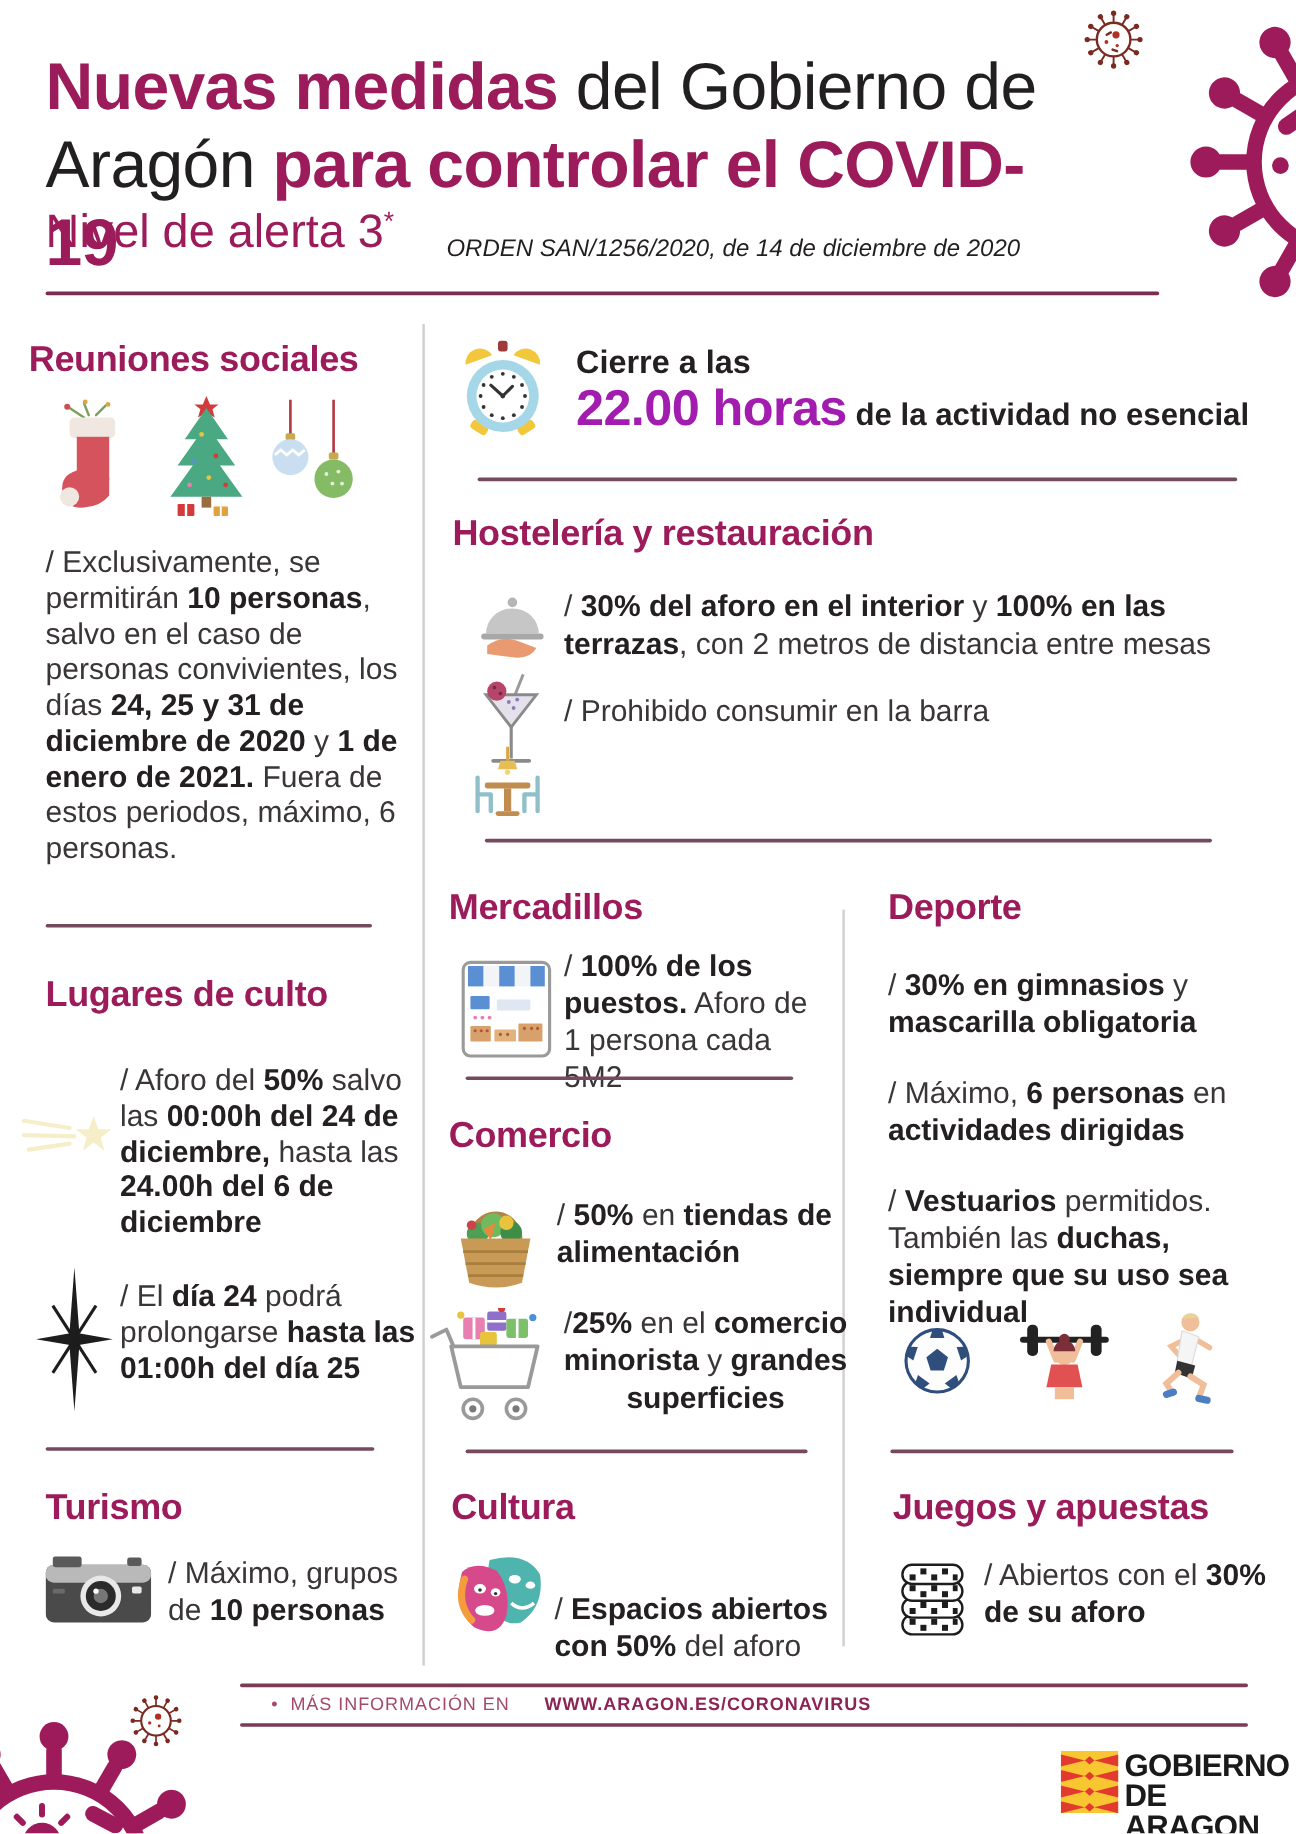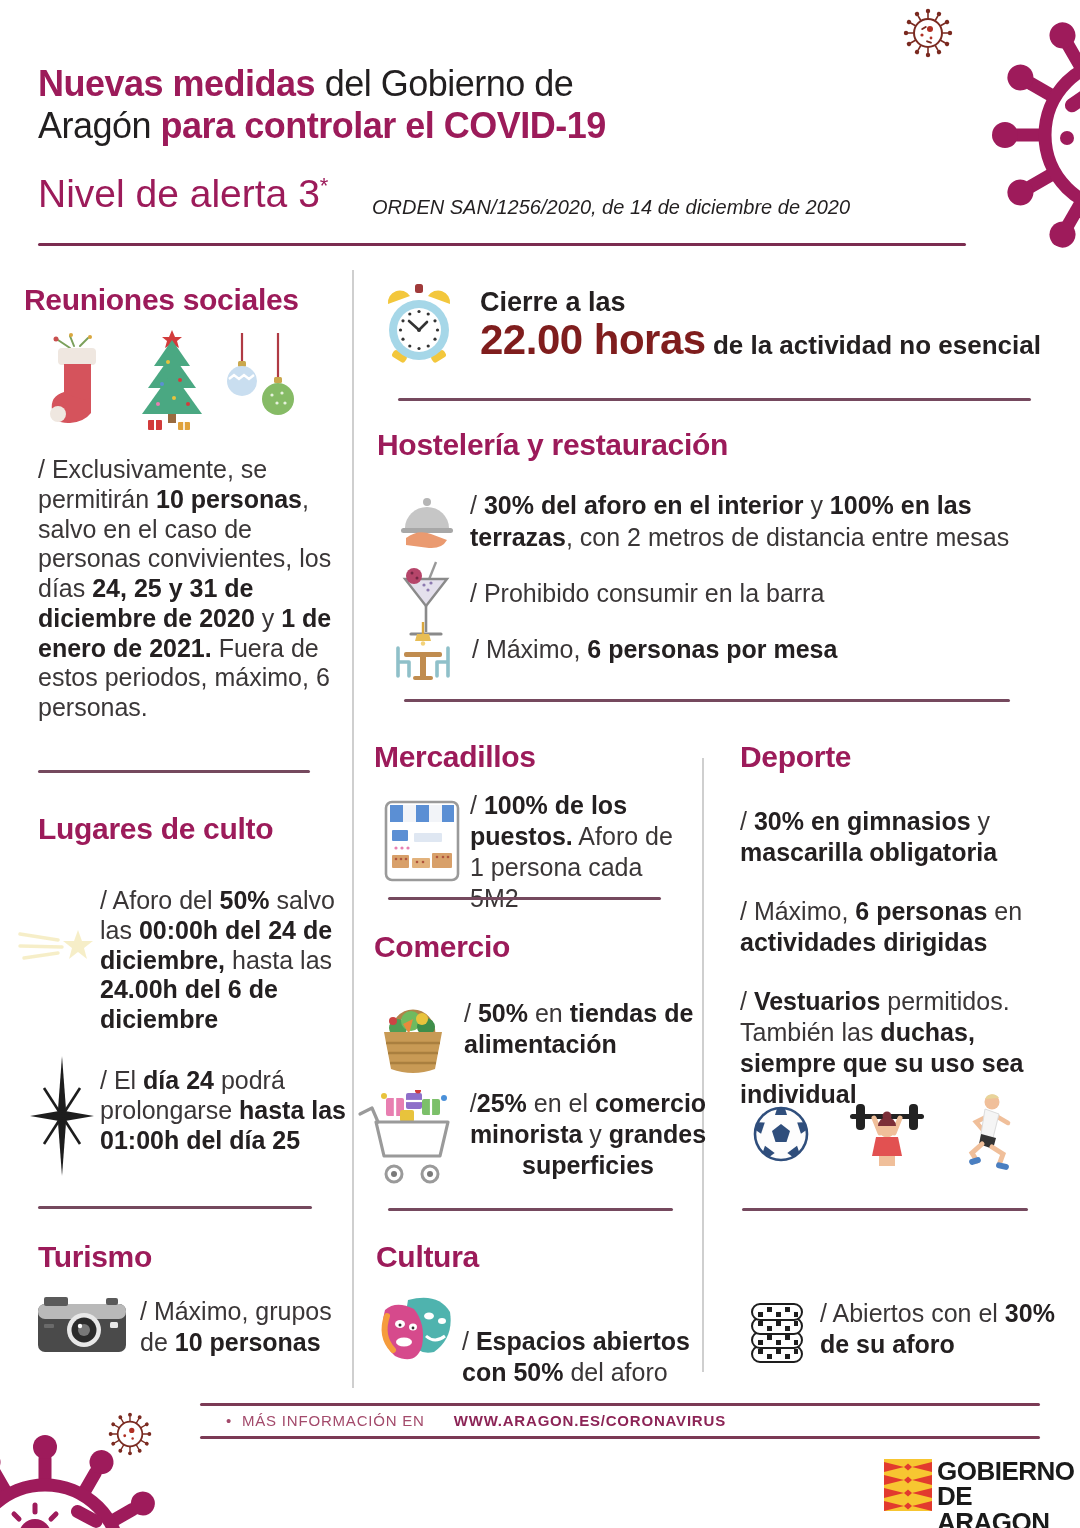--- a/index.html
+++ b/index.html
@@ -2,34 +2,34 @@
 <html><head>
 <meta charset="utf-8">
 <style>
   html,body{margin:0;padding:0;background:#ffffff;}
   #canvas{
     position:relative;width:1080px;height:1528px;overflow:hidden;background:#ffffff;
     font-family:"Liberation Sans","DejaVu Sans",sans-serif;color:#332f30;
   }
   .abs{position:absolute;}
   .accent{color:#9c1b5a;}
-  .title{font-size:36px;font-weight:400;color:#221f20;line-height:1.18;letter-spacing:-.5px;margin-top:23px;}
+  .title{font-size:55px;font-weight:400;color:#221f20;line-height:1.18;letter-spacing:-.5px;}
   .title .accent{font-weight:700;}
   .alert{font-size:39px;font-weight:400;color:#9c1b5a;}
   .alert sup{font-size:22px;}
   .order{font-size:20px;font-style:italic;font-weight:400;color:#221f20;}
   .sec-title{font-size:30px;font-weight:700;color:#9c1b5a;letter-spacing:-.3px;}
   .rich{font-size:25px;line-height:1.2;color:#3a3637;font-weight:400;}
   .rich .b{font-weight:700;color:#242021;}
   .hline{height:2.5px;background:#75495e;border-radius:2px;}
   .hline.header{height:3px;background:#7b2c50;}
   .hline.footer{height:2.5px;background:#7b3a55;}
   .vline{width:2px;background:#cfcfcf;}
   .closure-intro{font-size:27px;font-weight:700;color:#242021;}
-  .closure-time{font-size:42px;font-weight:700;color:#7f1d1d;letter-spacing:-.5px;}
+  .closure-time{font-size:42px;font-weight:700;color:#a21caf;letter-spacing:-.5px;}
   .closure-detail{font-size:26px;font-weight:700;color:#242021;}
   .footer-info{font-size:15px;letter-spacing:.8px;color:#a34a6b;font-weight:400;}
   .footer-info .b{font-weight:700;color:#8c2456;margin-left:24px;}
   .logo-text{font-size:26px;font-weight:700;color:#1a1a1a;line-height:.98;letter-spacing:-.5px;}
   svg{display:block;}
 </style>
 </head>
 <body>
 
 <div id="canvas">
@@ -358,21 +358,20 @@
       <circle cx="33" cy="21.5" r="2.2" fill="#f3d27a"></circle>
       <rect x="14" y="30" width="38" height="5" rx="2" fill="#c08c4f"></rect>
       <rect x="30" y="35" width="6" height="19" fill="#c08c4f"></rect>
       <rect x="23" y="54" width="20" height="4" rx="2" fill="#c08c4f"></rect>
       <g stroke="#8fc0c9" stroke-width="3.6" stroke-linecap="round" fill="none">
         <path d="M8 26 V54 M8 40 H19 M19 40 V54"></path>
         <path d="M58 26 V54 M58 40 H47 M47 40 V54"></path>
       </g>
     </svg>
   </div>
-  <div class="abs rich" style="left:472px;top:634px;width:560px;"><span>/  Máximo, </span><span class="b">6 personas por mesa</span></div>
 
   <div class="abs hline" style="left:404px;top:699px;width:606px;"></div>
 
   <div class="abs sec-title" style="left:374px;top:740px;">Mercadillos</div>
 
   <div class="abs" style="left:384px;top:797px;">
     <svg width="76" height="88" viewBox="0 0 76 88">
       <rect x="2" y="5" width="72" height="78" rx="6" fill="#fff" stroke="#9a9a9a" stroke-width="2.6"></rect>
       <g>
         <rect x="6" y="8" width="13" height="17" fill="#5b8fd4"></rect>
@@ -524,20 +523,21 @@
       <path d="M11 22 Q4 42 17 56" fill="none" stroke="#f59c3c" stroke-width="6" stroke-linecap="round"></path>
       <ellipse cx="24" cy="30" rx="5" ry="4" fill="#fff"></ellipse>
         <circle cx="24" cy="31" r="1.5" fill="#333"></circle>
       <ellipse cx="37" cy="33" rx="4" ry="3.5" fill="#fff"></ellipse>
         <circle cx="37" cy="34" r="1.4" fill="#333"></circle>
       <ellipse cx="28" cy="48" rx="8" ry="4.5" fill="#fff"></ellipse>
     </svg>
   </div>
   <div class="abs rich" style="left:462px;top:1326px;width:240px;line-height:1.24;"><span>/ </span><span class="b">Espacios abiertos con 50%</span><span> del aforo</span></div>
 
+  <div class="abs sec-title" style="left:744px;top:1240px;">Juegos y apuestas</div>
 
   <div class="abs" style="left:750px;top:1294px;">
     <svg width="54" height="72" viewBox="0 0 54 72">
       <g>
         <rect x="2" y="52" width="50" height="16" rx="8" fill="#fff" stroke="#1d1d1d" stroke-width="2"></rect>
         <g fill="#1d1d1d">
             <rect x="8" y="55" width="5" height="5"></rect>
             <rect x="17" y="60" width="5" height="5"></rect>
             <rect x="26" y="55" width="5" height="5"></rect>
             <rect x="35" y="60" width="5" height="5"></rect>

